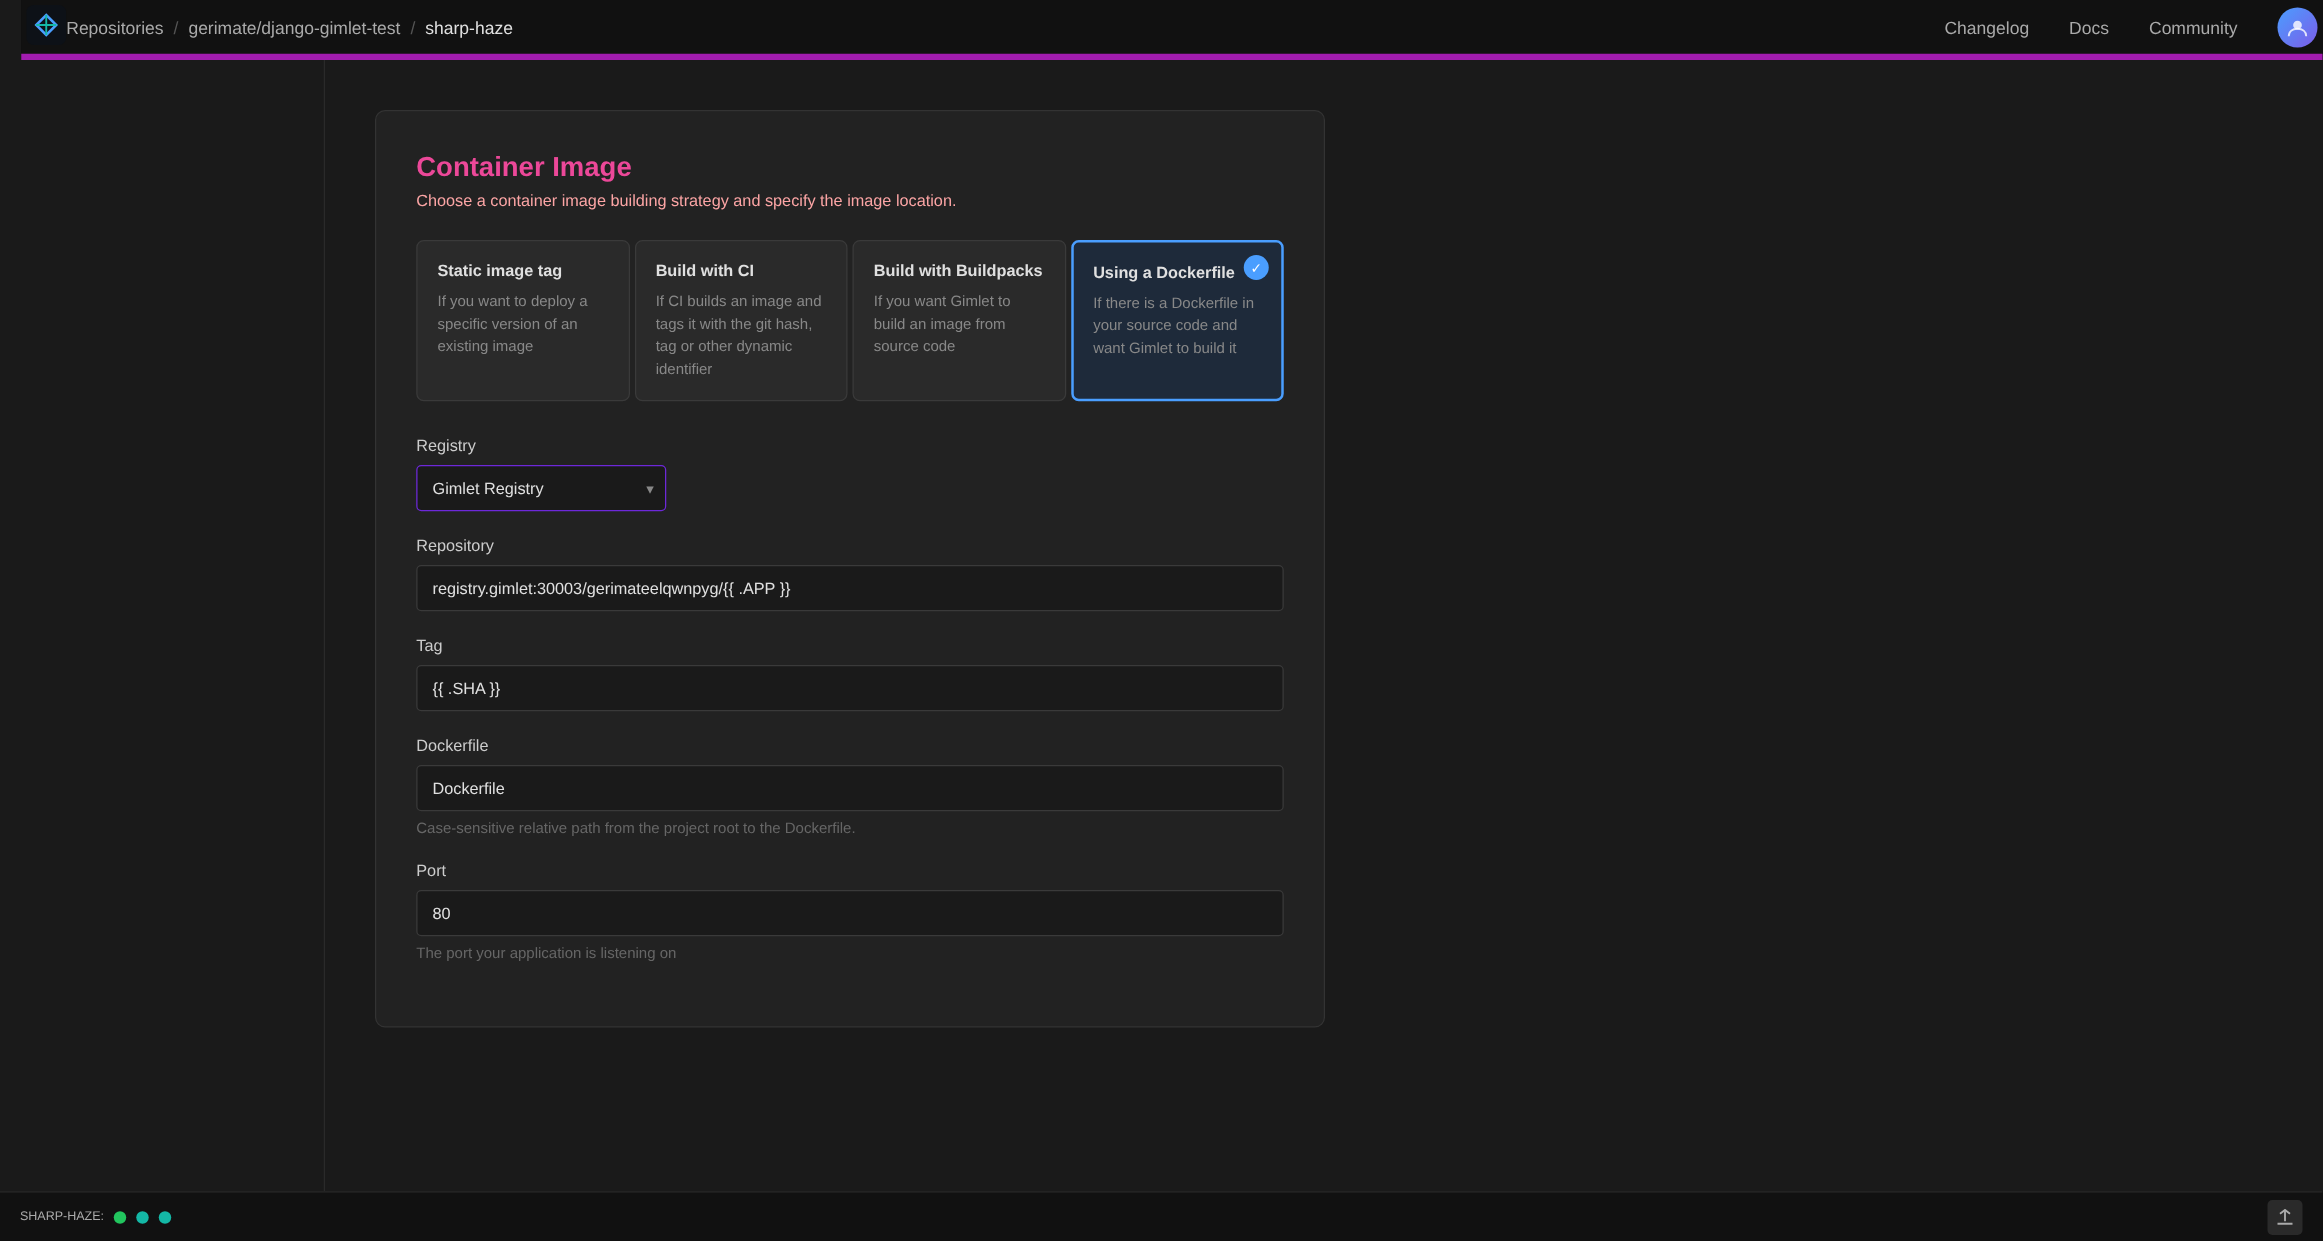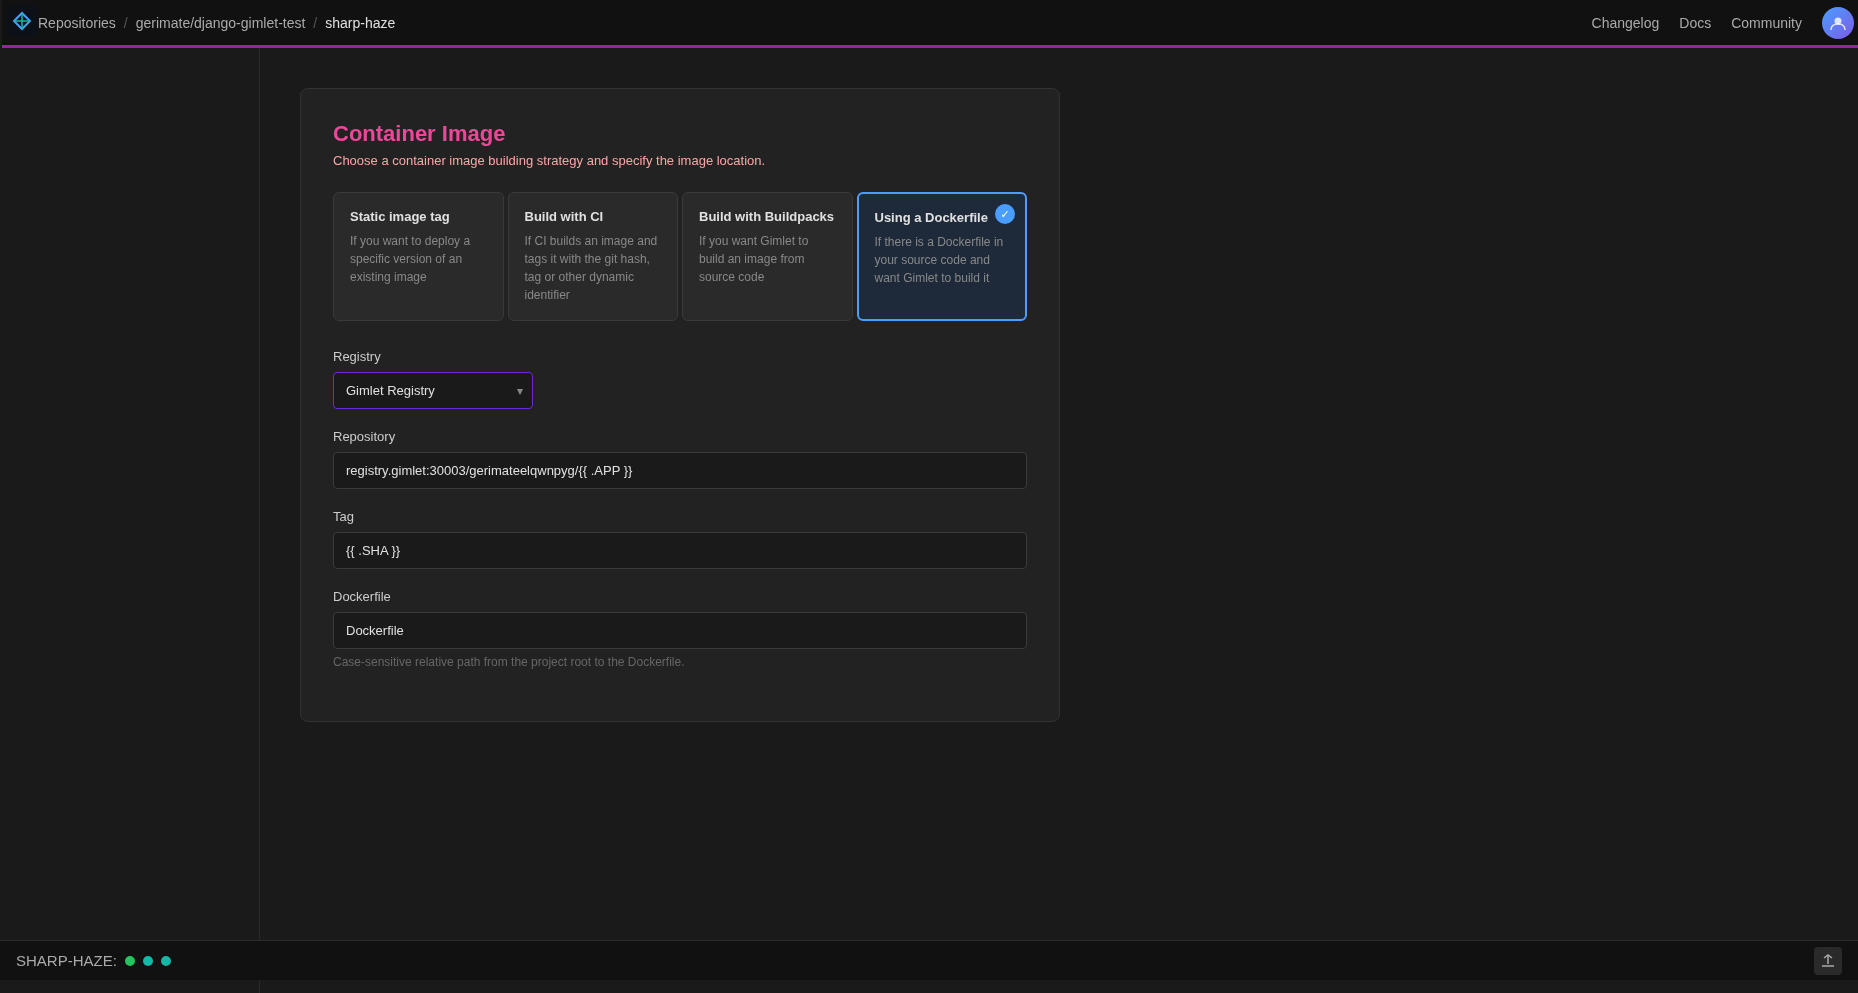--- a/index.html
+++ b/index.html
@@ -11,41 +11,41 @@
       min-height: 993px;
     }
 
     
     .topnav {
       display: flex;
       align-items: center;
       background: #111;
       height: 48px;
       padding: 0 4px;
-      border-bottom: 3px solid #a21caf;
+      border-bottom: 5px solid #a21caf;
       position: fixed;
       top: 0;
-      left: 2px;
+      left: 17px;
       right: 0;
       z-index: 100;
     }
     .topnav-breadcrumb {
       display: flex;
       align-items: center;
       gap: 8px;
       color: #aaa;
       font-size: 14px;
     }
     .topnav-breadcrumb .sep { color: #555; }
     .topnav-breadcrumb .current { color: #e0e0e0; font-weight: 500; }
     .topnav-right {
       margin-left: auto;
       display: flex;
       align-items: center;
-      gap: 20px;
+      gap: 32px;
     }
     .topnav-right a {
       color: #aaa;
       text-decoration: none;
       font-size: 14px;
     }
     .avatar {
       width: 32px;
       height: 32px;
       border-radius: 50%;
@@ -193,30 +193,30 @@
       top: 50%;
       transform: translateY(-50%);
       pointer-events: none;
       color: #888;
       font-size: 12px;
     }
 
     
     .status-bar {
       position: fixed;
-      bottom: 13px;
+      bottom: 0;
       left: 0;
       right: 0;
       height: 40px;
       background: #111;
       border-top: 1px solid #2a2a2a;
       display: flex;
       align-items: center;
       padding: 0 16px;
-      font-size: 15px;
+      font-size: 10px;
       color: #aaa;
       gap: 8px;
     }
     .status-dot {
       width: 10px;
       height: 10px;
       border-radius: 50%;
     }
     .status-dot.green { background: #22c55e; }
     .status-dot.teal { background: #14b8a6; }
@@ -329,20 +329,25 @@
       <div class="field-label">Tag</div>
       <input class="field-input" type="text" value="{{ .SHA }}" style="">
     </div>
 
     <div class="field-group">
       <div class="field-label">Dockerfile</div>
       <input class="field-input" type="text" value="Dockerfile" style="">
       <div class="field-hint">Case-sensitive relative path from the project root to the Dockerfile.</div>
     </div>
 
+    <div class="field-group">
+      <div class="field-label">Port</div>
+      <input class="field-input" type="text" value="80" style="">
+      <div class="field-hint">The port your application is listening on</div>
+    </div>
   </div>
 
 
 </main>
 
 <div class="status-bar">
   <span>SHARP-HAZE:</span>
   <span class="status-dot green"></span>
   <span class="status-dot teal"></span>
   <span class="status-dot teal"></span>

